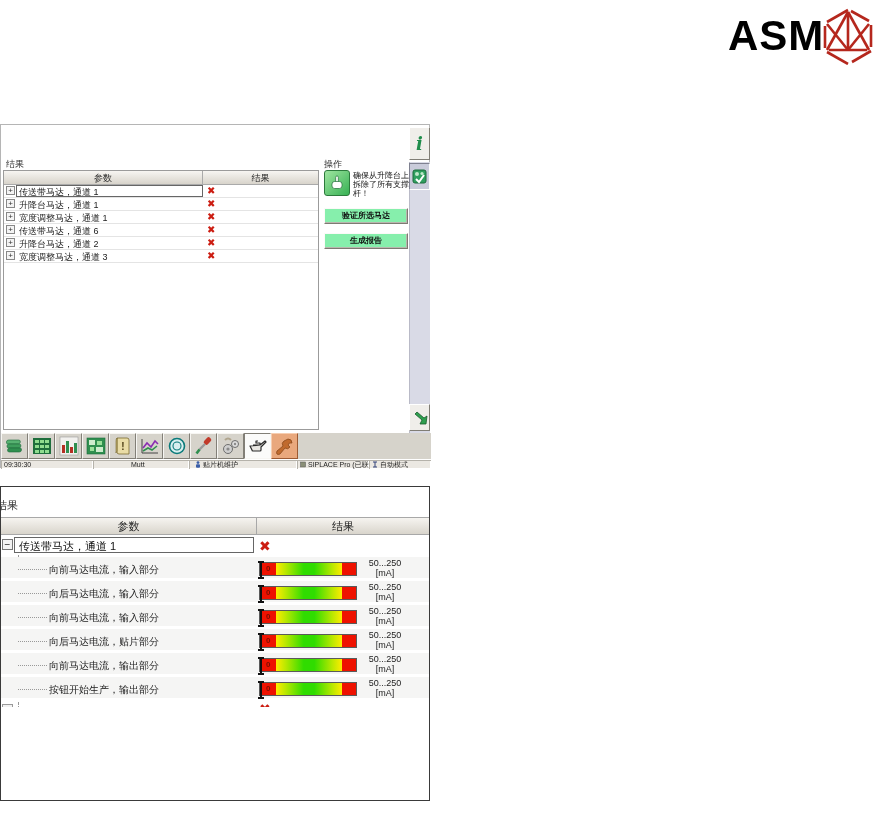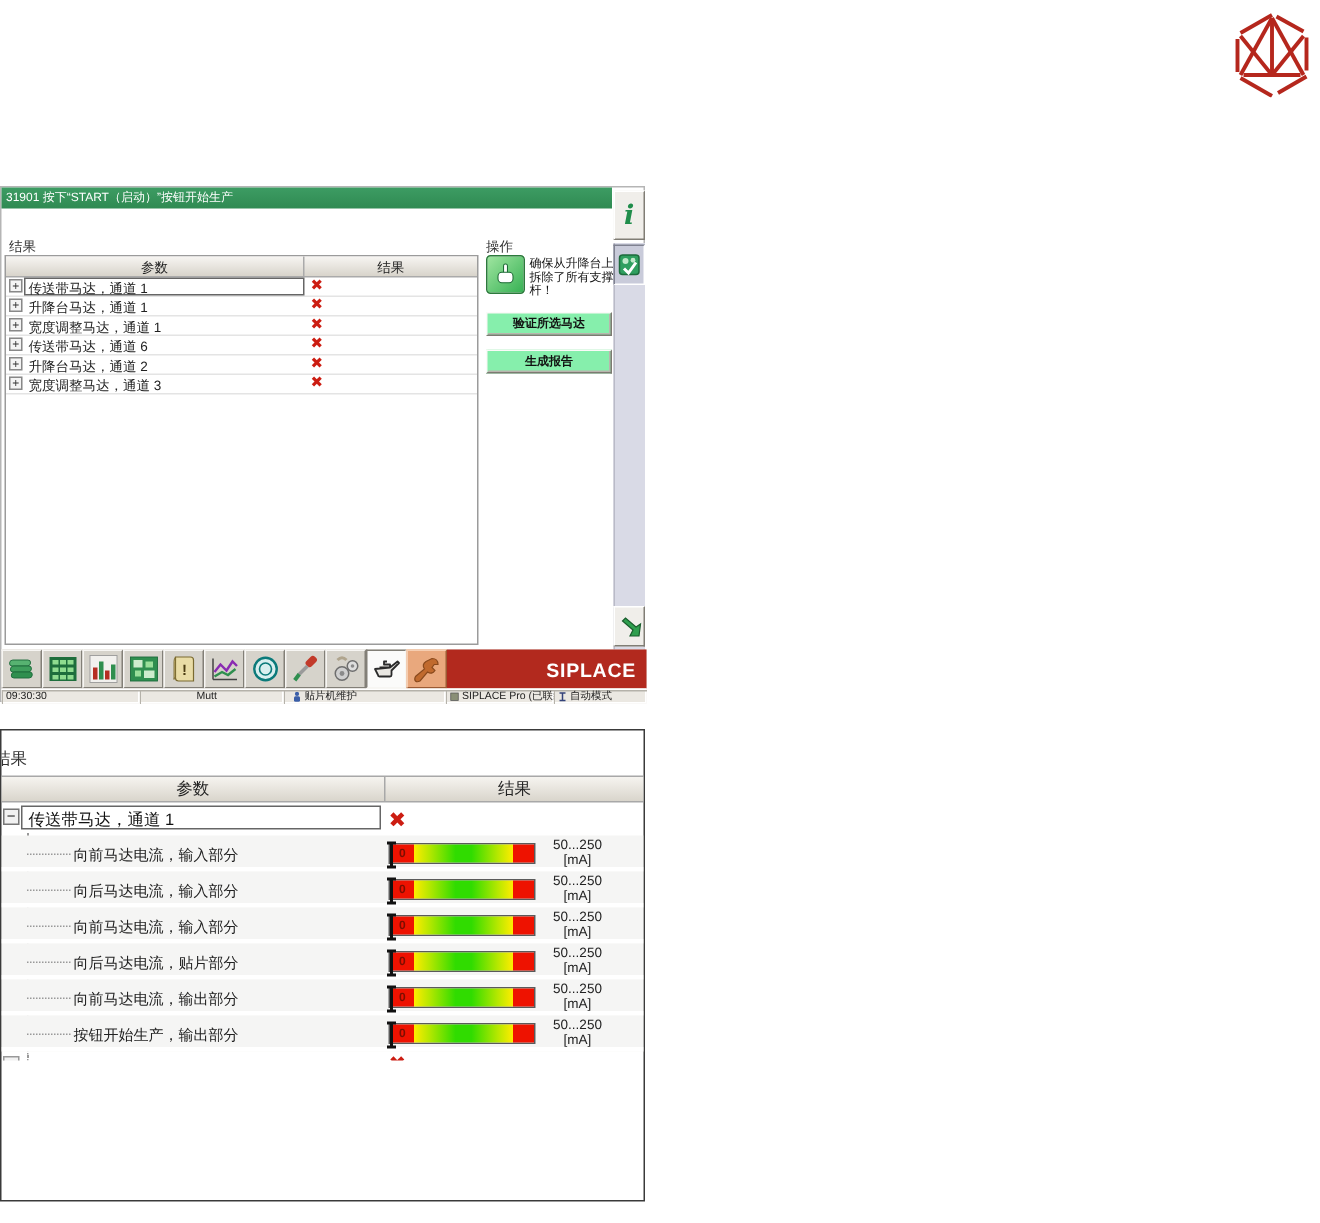--- a/index.html
+++ b/index.html
@@ -93,40 +93,40 @@
   .d-clip .xmark2 { position:absolute; left:258px; top:0; font-size:14px; font-weight:bold; color:#cc1d12; }
   .d-clip .expclip { position:absolute; left:1px; top:3px; width:11px; height:11px; border:1px solid #999; background:#f2f2f2; }
   .d-clip .dotclip { position:absolute; left:17px; top:2px; height:6px; border-left:1px dotted #999; }
 </style>
 </head>
 <body>
 
 <div class="canvas">
 
   <div class="logo">
+    <span class="logo-text">ASM</span>
     <svg class="logo-icon" width="60" height="60" viewBox="0 0 60 60">
       <g stroke="#b5271d" stroke-width="2.6" fill="none">
         <path d="M30 5 L9 17"></path>
           <path d="M7 21 L7 43"></path>
           <path d="M9 47 L30 59"></path>
         <path d="M34 57 L53 46"></path>
           <path d="M53 42 L53 20"></path>
           <path d="M51 16 L33 6"></path>
         <path d="M30 7 L9 45"></path>
           <path d="M30 7 L51 45"></path>
           <path d="M11 45 L49 45"></path>
         <path d="M30 7 L30 45"></path>
           <path d="M9 19 L30 45"></path>
           <path d="M51 19 L30 45"></path>
       </g>
     </svg>
   </div>
 
   <div class="win">
-    <div class="titlebar">31901 按下“START（启动）”按钮开始生产</div>
     <div class="results-label">结果</div>
 
     <div class="tbl">
       <div class="tbl-head">
         <div class="c1">参数</div>
         <div class="c2">结果</div>
       </div>
       <div class="tbl-row boxed">
         <div class="cellbox"></div>
         <div class="expander">+</div>
@@ -278,23 +278,20 @@
       <div class="tb-btn pressed">
         <svg width="20" height="20" viewBox="0 0 20 20">
           <path d="M5 9 L12 9 L12 7 L8 7 L8 5 L10 5 M12 9 L17 5 L18 6 L13 11 L13 14 Q13 15 12 15 L5 15 Q4 15 4 14 L2 10 Z" fill="#e9e7e2" stroke="#2a2a2a" stroke-width="1.2" stroke-linejoin="round"></path>
         </svg>
       </div>
       <div class="tb-btn active">
         <svg width="20" height="20" viewBox="0 0 20 20">
           <path d="M13 3 Q17 3 17 7 L14.5 7 L13 9 L15 11 Q13 14 10 12 L5 18 Q3 19 2 18 Q1 17 2 15 L8 10 Q6 7 9 5 Z" fill="#c06a2e" stroke="#8a4a1d" stroke-width="0.8"></path>
         </svg>
       </div>
-      <div class="brand">
-        <span>SIPLACE</span>
-      </div>
     </div>
 
     <div class="statusbar">
       <div class="sb-seg sb-time">09:30:30</div>
       <div class="sb-seg sb-station">Mutt</div>
       <div class="sb-seg sb-maint">
         <svg class="sb-ico" width="6" height="7" viewBox="0 0 6 7">
             <circle cx="3" cy="1.6" r="1.4" fill="#3a5ea8"></circle>
             <rect x="1" y="3.2" width="4" height="3.6" rx="1" fill="#3a5ea8"></rect>
           </svg>

